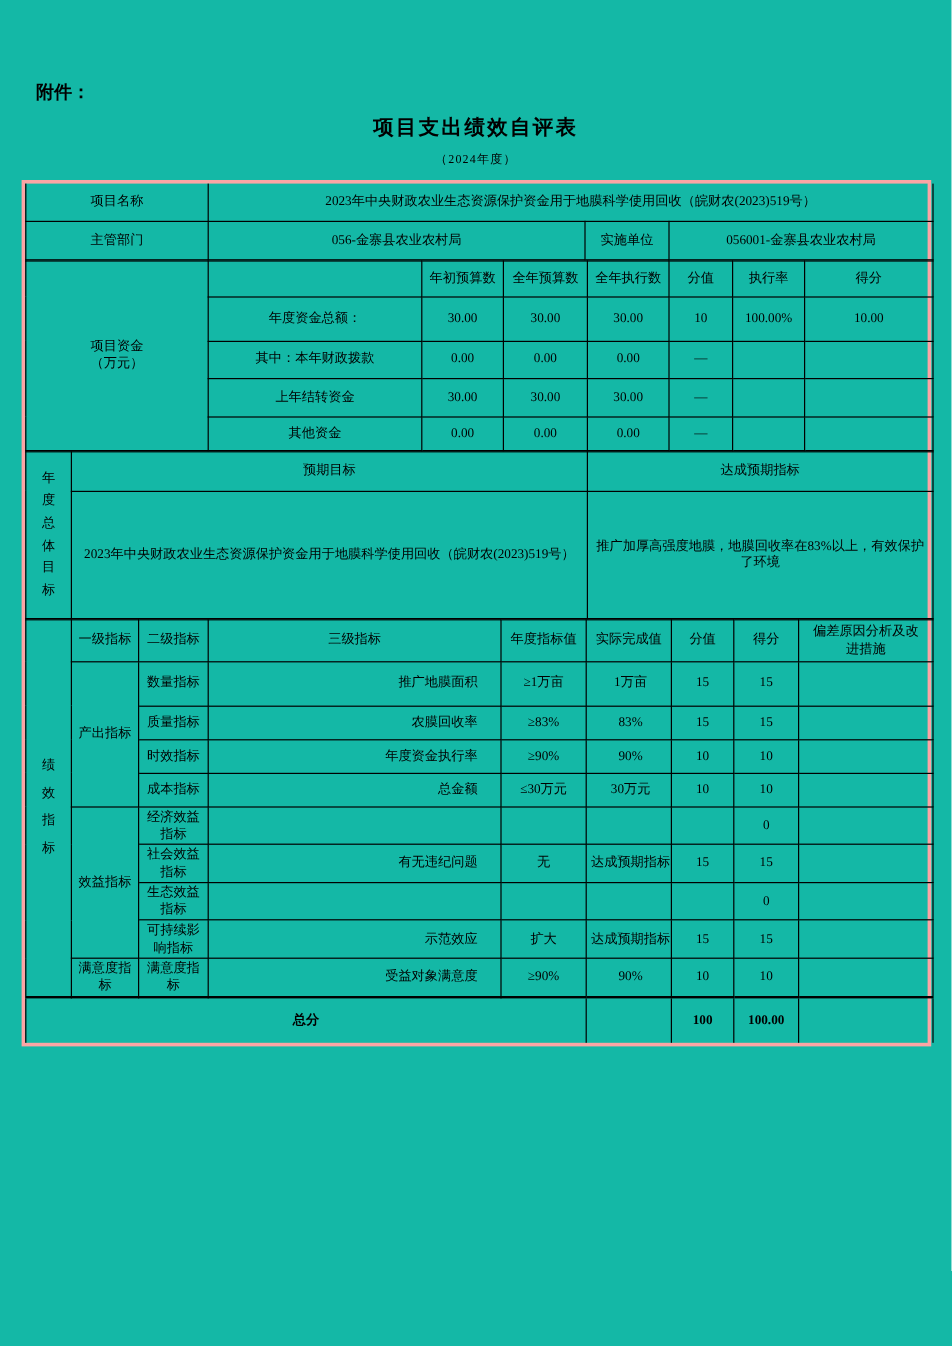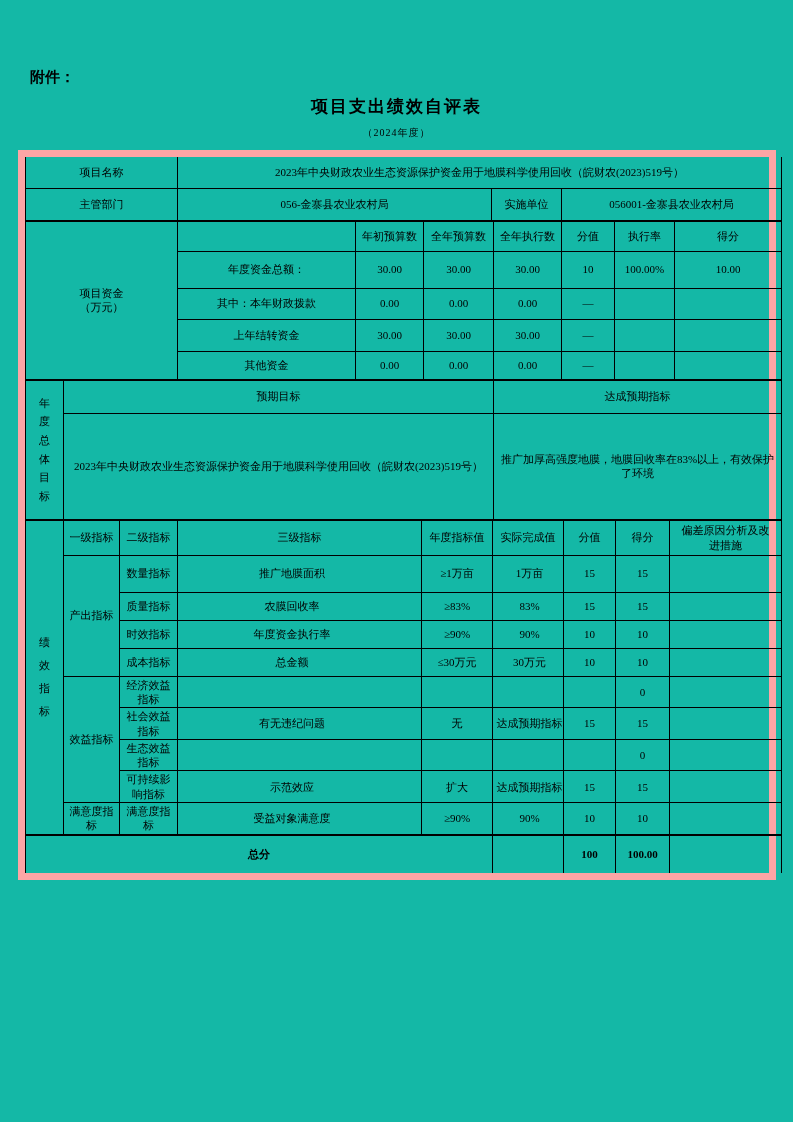--- a/index.html
+++ b/index.html
@@ -17,42 +17,42 @@
   }
   .attachment {
     position:absolute; left:30px; top:68px;
     font-size:15px; font-weight:bold;
   }
   .title-block { position:absolute; left:0; top:95px; width:793px; text-align:center; }
   .doc-title { font-size:17px; font-weight:bold; letter-spacing:2px; }
   .doc-subtitle { font-size:10px; margin-top:8px; letter-spacing:1px; }
   .table-wrap {
     position:absolute; left:18px; top:150px; width:758px;
-    border:7px solid #fca5a5;
+    border:3px solid #fca5a5;
   }
   table {
     width:100%;
     border-collapse:collapse;
     table-layout:fixed;
   }
   td {
     border:1px solid #000;
     text-align:center;
     vertical-align:middle;
     font-size:11px;
     line-height:1.3;
     padding:1px 2px;
     overflow:hidden;
     word-break:break-all;
   }
   .tbl-basic tr:first-child td { border-top:none; }
   .tbl-indicators tr.total-row td { border-bottom:none; border-top:2px solid #000; }
   .vtext { width:1em; margin:12px auto; word-break:break-all; line-height:1.7; text-align:center; }
   .vtext.wide-gap { line-height:2.1; }
-  .left-cell { text-align:center; padding-left:4px; padding-right:19px; }
+  .left-cell { text-align:right; padding-left:4px; padding-right:19px; }
   .pad-narrow { padding-left:4px; padding-right:4px; }
   .pad-dev { padding-left:8px; padding-right:8px; }
   .actual-cell { padding-left:3px; padding-right:0; }
   .bold { font-weight:bold;margin-left:32px; }
   .goal-cell { padding:2px 6px; }
   
   .h31{height:31px}.h32{height:32px}.h30{height:30px}.h37{height:37px}
   .h28{height:28px}.h29{height:29px}.h93{height:93px}
   .h35{height:35px}.h38{height:38px}
 </style>

